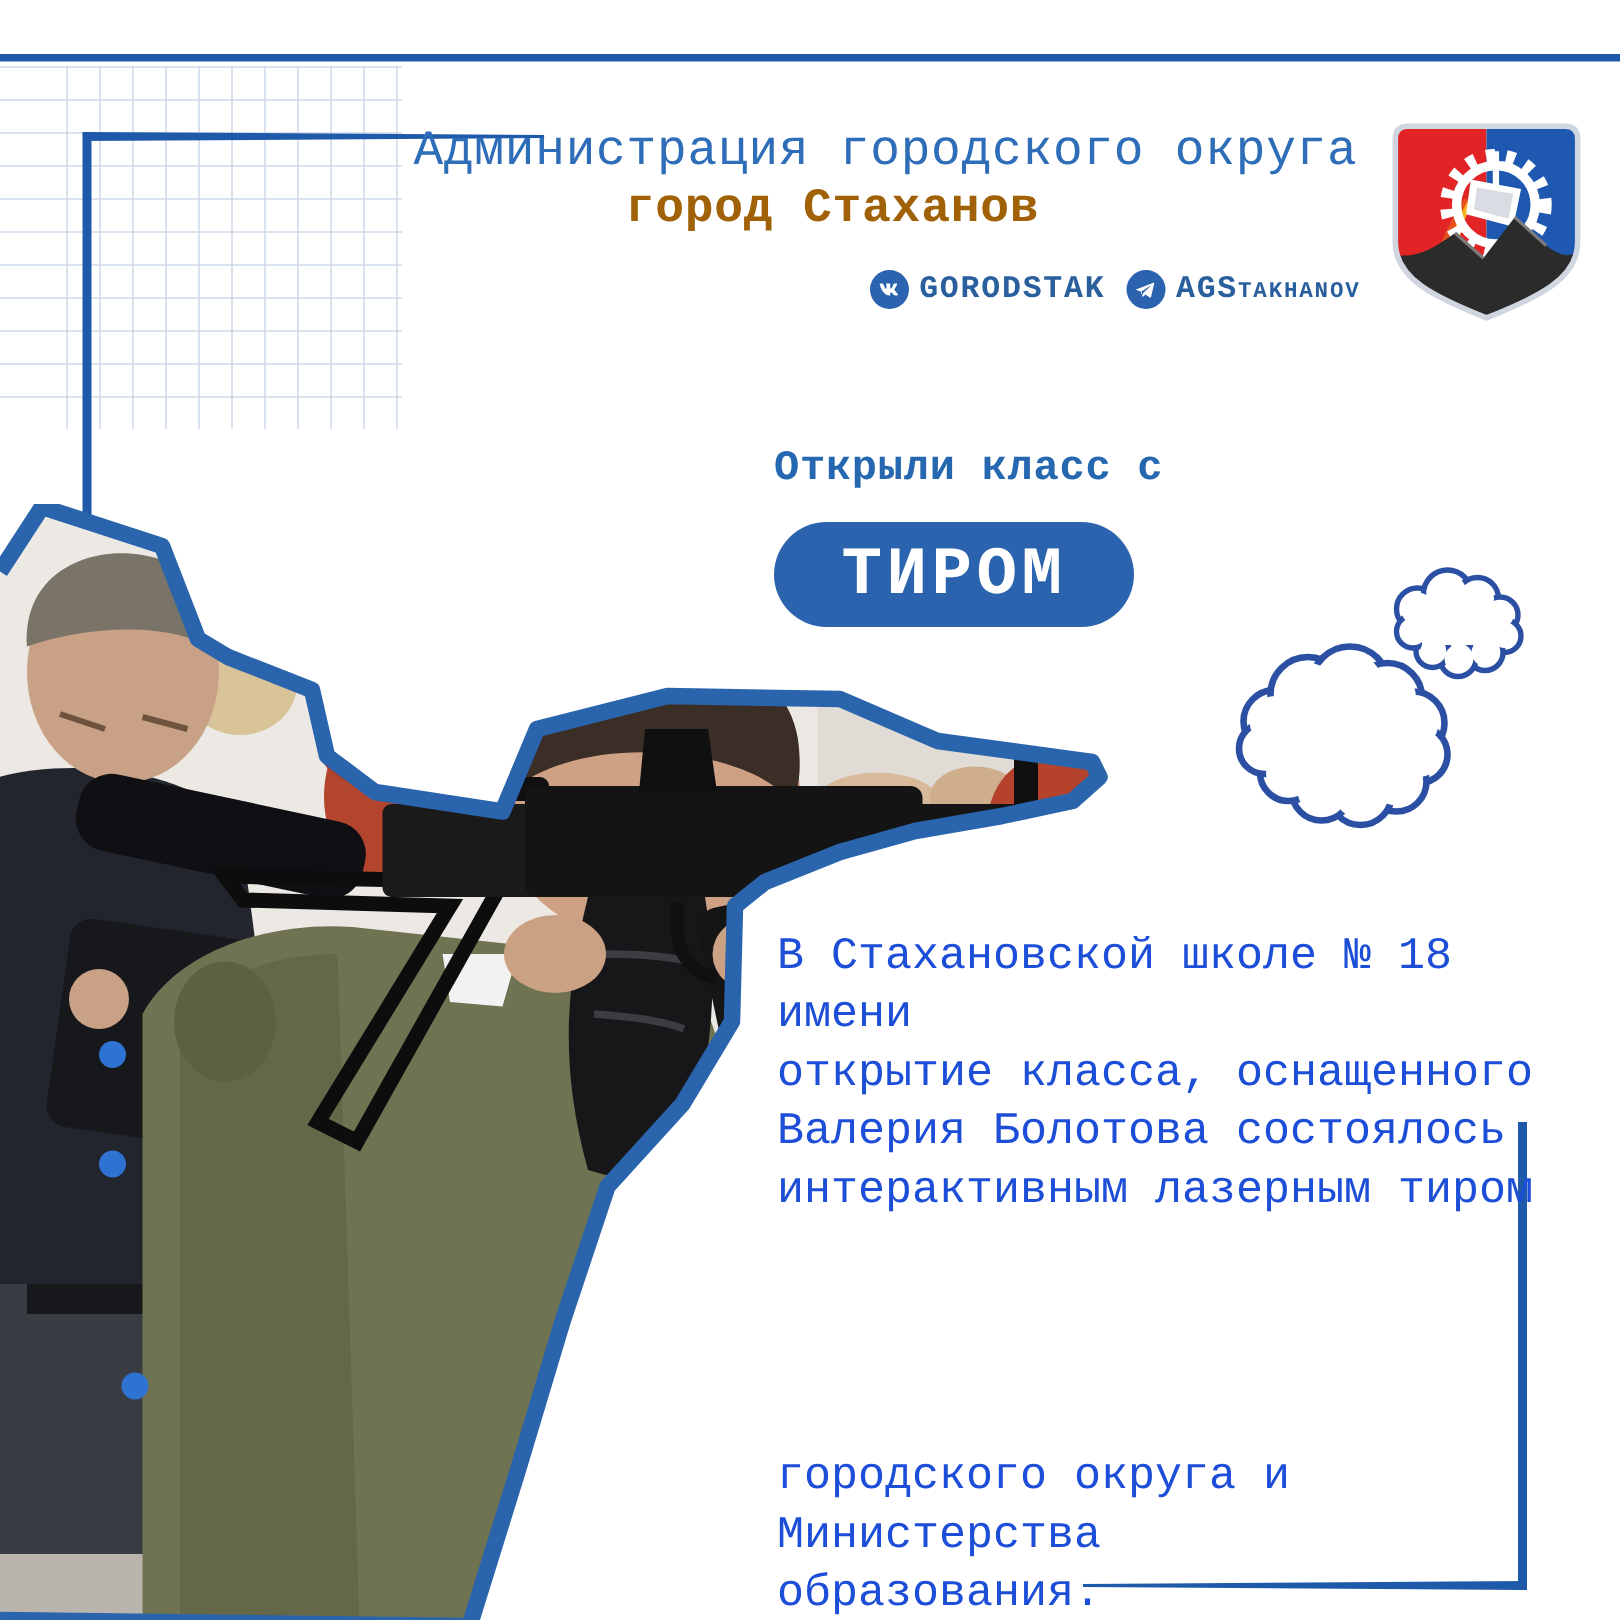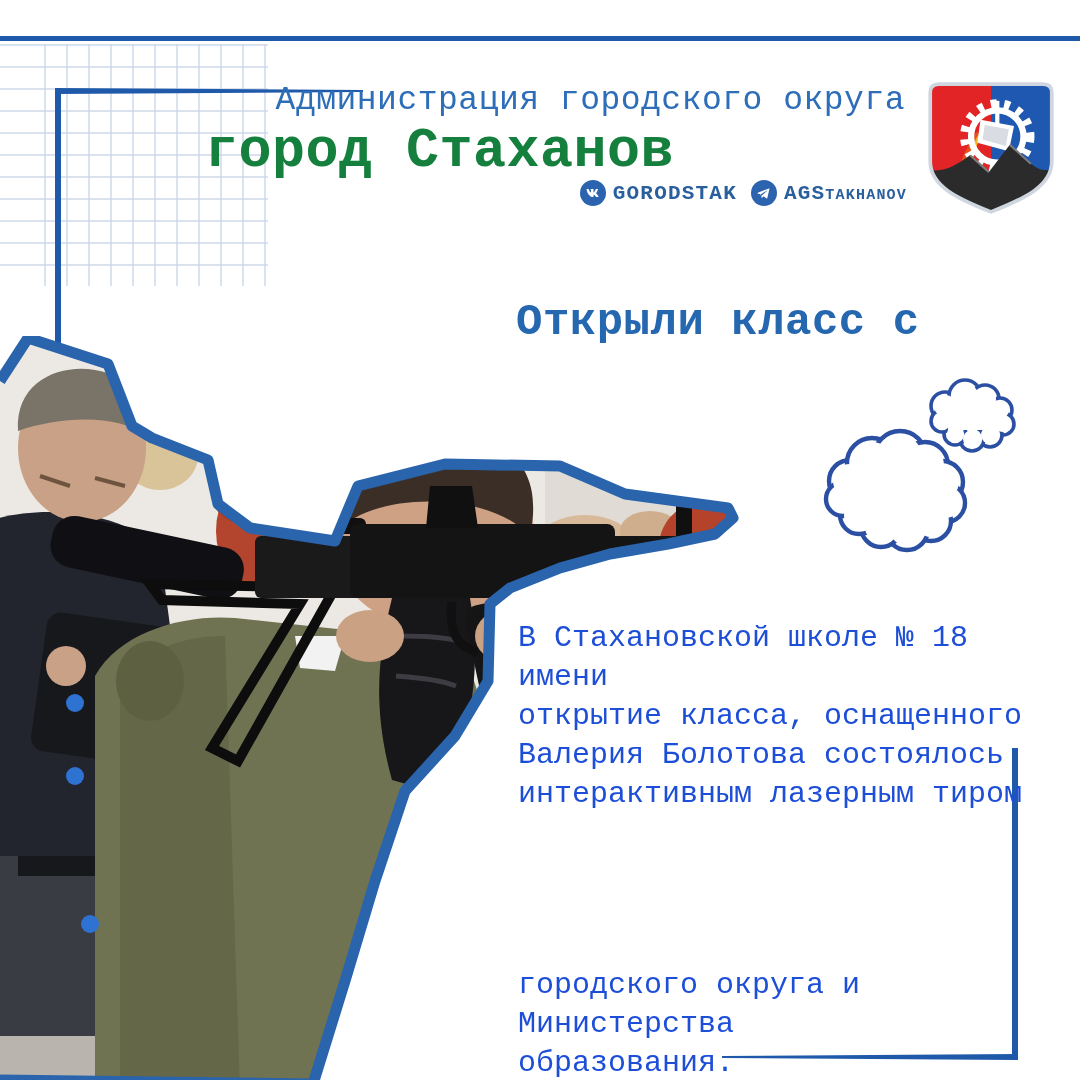--- a/index.html
+++ b/index.html
@@ -22,32 +22,32 @@
   .tl-h{left:55px;top:52px;width:308px;height:6px;background:#1e5aa9;
         clip-path:polygon(0 0,100% 32%,100% 68%,0 100%);}
   .tl-v{left:55px;top:52px;width:6px;height:260px;background:#1e5aa9;}
   .br-v{left:1012px;top:712px;width:6px;height:312px;background:#1e5aa9;}
   .br-h{left:722px;top:1018px;width:296px;height:6px;background:#1e5aa9;
         clip-path:polygon(0 32%,100% 0,100% 100%,0 68%);}
 
   
   .hdr1{right:175px;top:46px;width:700px;text-align:right;
         font-size:33px;font-weight:400;color:#2e6db8;letter-spacing:.5px;}
-  .hdr2{right:175px;top:84px;width:700px;text-align:left;
-        font-size:55px;font-weight:800;color:#15803d;letter-spacing:.5px;}
+  .hdr2{right:175px;top:84px;width:700px;text-align:center;
+        font-size:32px;font-weight:800;color:#a16207;letter-spacing:.5px;}
   .socials{right:173px;top:144px;display:flex;gap:14px;align-items:center;}
   .social{display:flex;align-items:center;gap:7px;cursor:pointer;}
   .badge{width:26px;height:26px;border-radius:50%;background:#2b63ae;display:flex;
          align-items:center;justify-content:center;flex:0 0 auto;}
   .handle{font-size:21px;font-weight:600;color:#2a5f9e;letter-spacing:1.2px;
           font-variant-caps:all-small-caps;font-variant:small-caps;}
   .handle.caps{font-variant:normal;}
 
   
-  .title-pre{left:516px;top:261px;font-size:44px;font-weight:800;color:#2668b0;letter-spacing:.5px;text-align:center;}
+  .title-pre{left:516px;top:261px;font-size:28px;font-weight:800;color:#2668b0;letter-spacing:.5px;text-align:center;}
   .pill{left:516px;top:312px;width:240px;height:70px;border-radius:35px;background:#2b63ae;
         display:flex;align-items:center;justify-content:center;}
   .pill span{color:#ffffff;font-size:45px;font-weight:800;letter-spacing:3px;}
 
   
   .para{left:518px;width:505px;font-size:30px;line-height:39px;color:#1d4ed8;font-weight:400;}
   .p1{top:583px;} .p2a{top:766px;} .p2b{top:930px;}
 
   svg{display:block;}
 </style>
@@ -107,20 +107,23 @@
       <rect x="64" y="18" width="4" height="22" fill="#ffffff"></rect>
 
       <path d="M2,84 C16,86 26,80 40,70 L58,86 L78,60 L98,78 C106,84 112,86 118,82 V84 C118,101 93,111 60,124 C27,111 2,101 2,84 Z" fill="#2b2b2b"></path>
       <path d="M40,70 L58,86" stroke="#7c7c7c" stroke-width="2" fill="none"></path>
       <path d="M78,60 L98,78" stroke="#7c7c7c" stroke-width="2" fill="none"></path>
     </g>
     <path d="M10,2 H110 Q118,2 118,10 V76 C118,99 93,111 60,124 C27,111 2,99 2,76 V10 Q2,2 10,2 Z" fill="none" stroke="#cfd6df" stroke-width="3.5"></path>
   </svg>
 
   <div class="abs title-pre">Открыли класс с</div>
+  <div class="abs pill">
+    <span>ТИРОМ</span>
+  </div>
 
   <svg class="abs" style="left:810px;top:330px;" width="220" height="210" viewBox="0 0 220 210">
     <g stroke="#2b4fa2" stroke-width="3.6" fill="#ffffff">
       <circle cx="135" cy="40" r="14"></circle>
         <circle cx="155" cy="30" r="16"></circle>
         <circle cx="175" cy="33" r="14"></circle>
       <circle cx="190" cy="44" r="12"></circle>
         <circle cx="193" cy="58" r="11"></circle>
         <circle cx="180" cy="69" r="12"></circle>
       <circle cx="162" cy="73" r="12"></circle>

